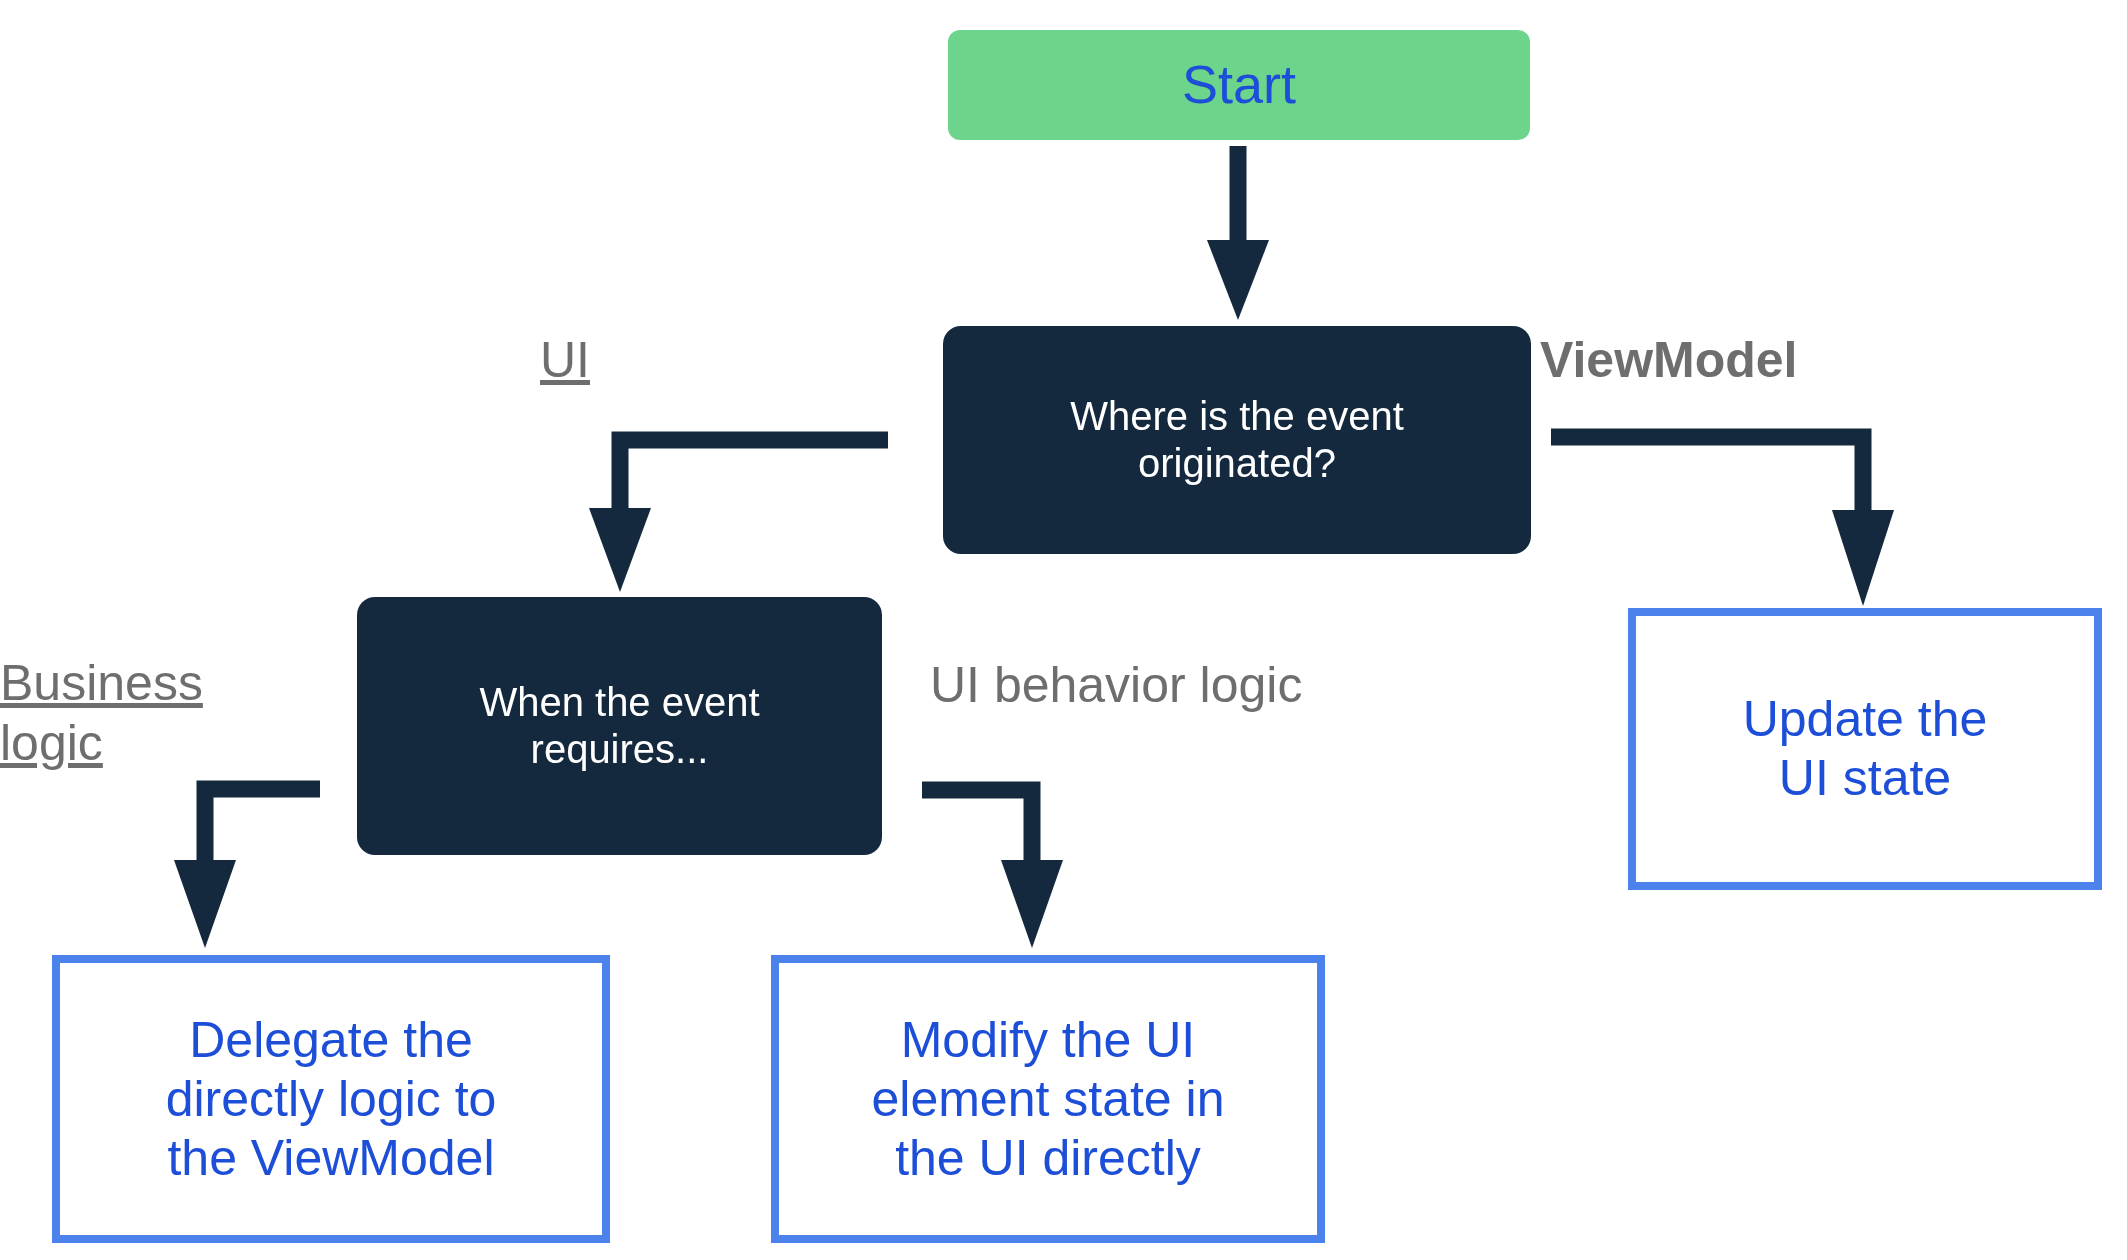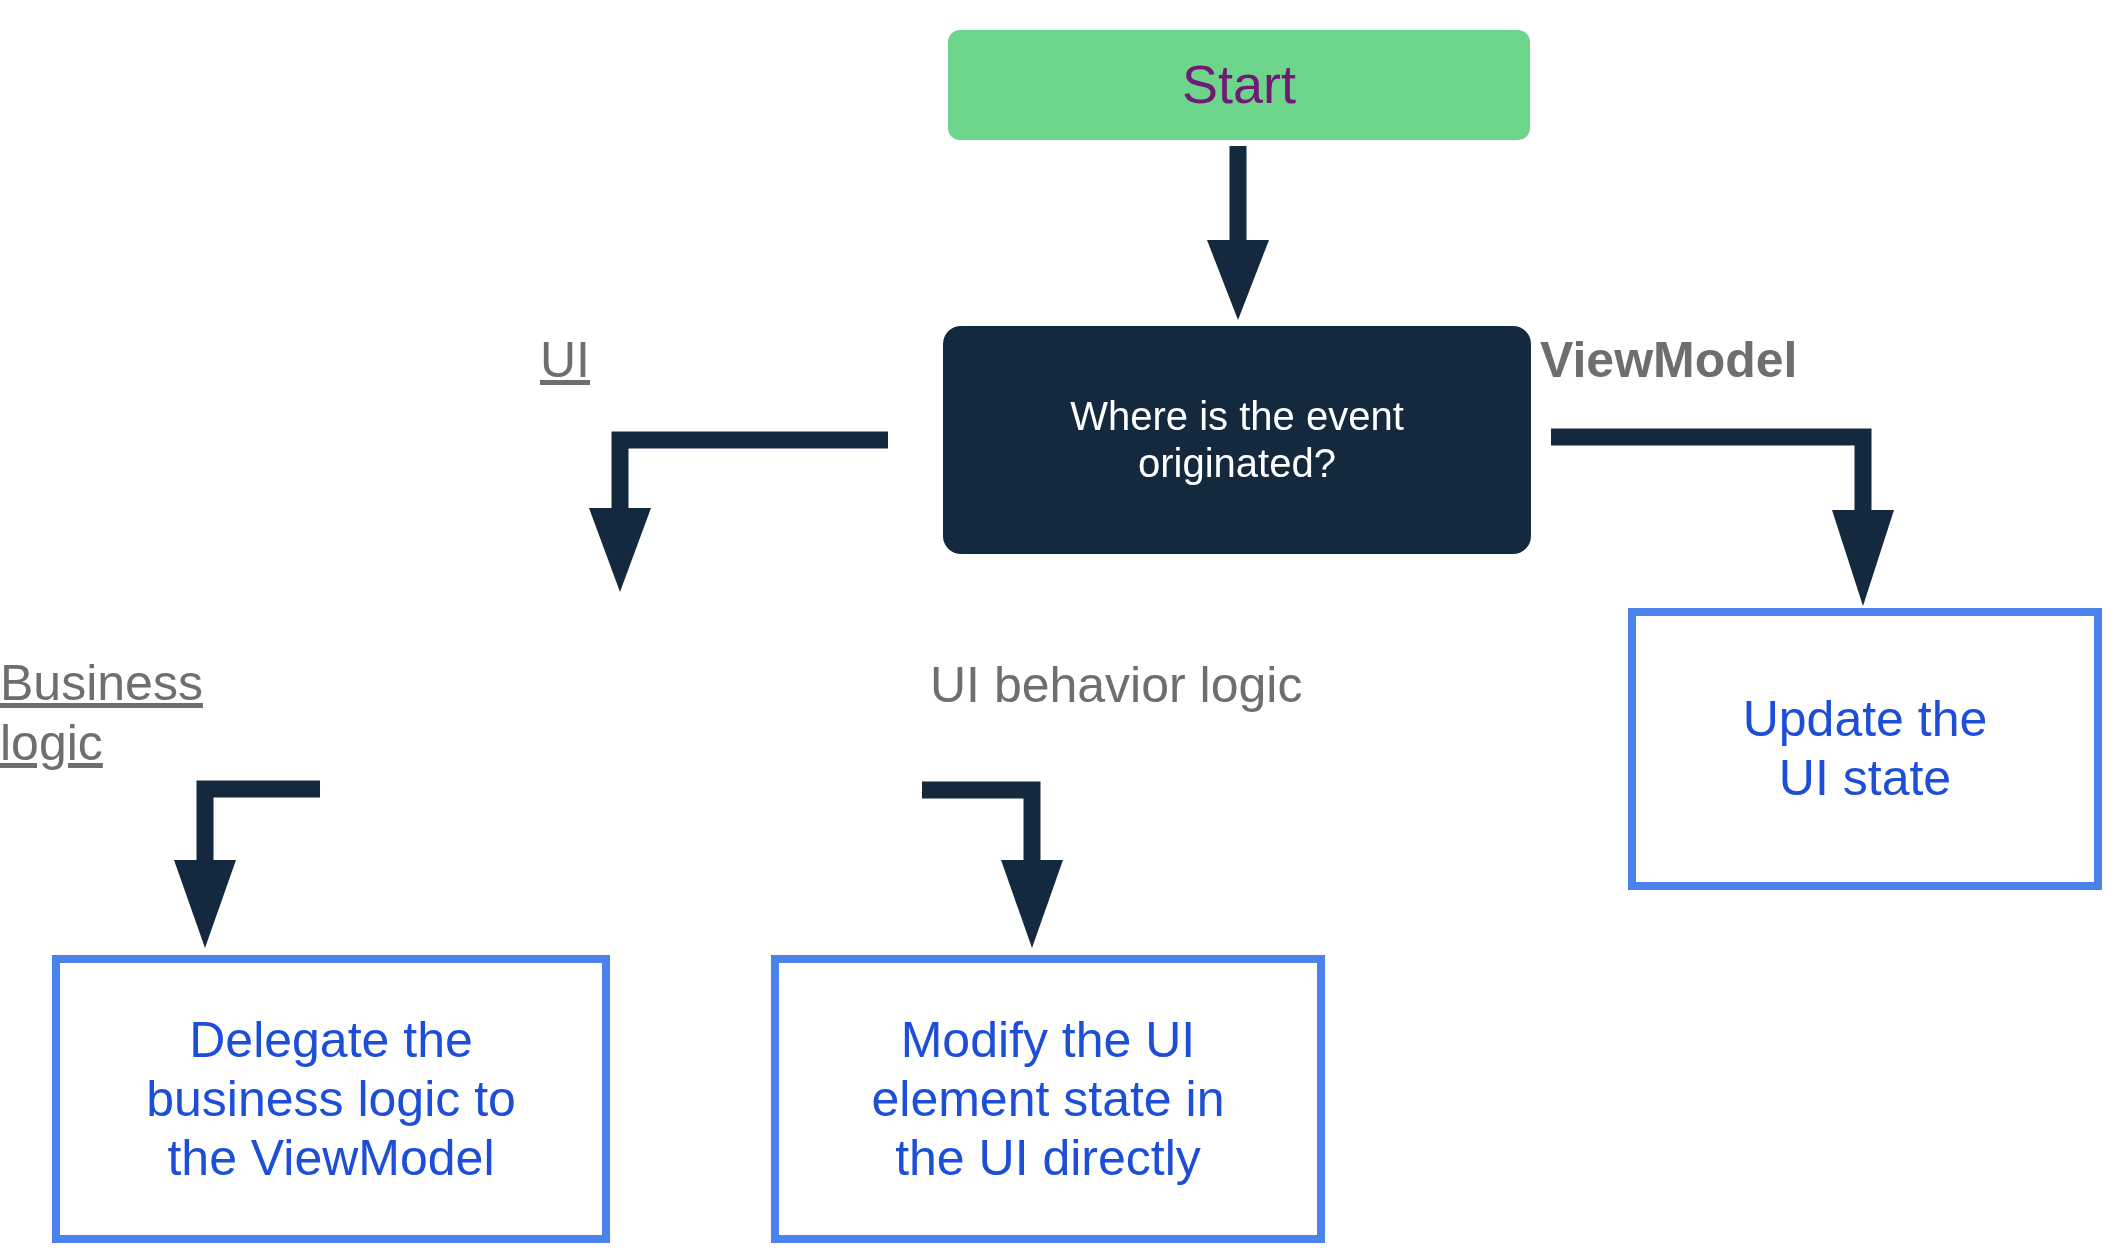--- a/index.html
+++ b/index.html
@@ -29,21 +29,21 @@
     position: absolute;
     box-sizing: border-box;
     display: flex;
     align-items: center;
     justify-content: center;
     text-align: center;
     line-height: 1.18;
   }
   .node-start {
     background: #6DD48C;
-    color: #701a75;
+    color: #1d4ed8;
     border-radius: 12px;
     font-size: 54px;
   }
   .node-decision {
     background: #14293D;
     color: #ffffff;
     border-radius: 18px;
     font-size: 40px;
   }
   .node-outcome {
@@ -98,29 +98,33 @@
 
   <div class="node node-start" style="left:948px; top:30px; width:582px; height:110px;">
     <span class="node-text">Start</span>
   </div>
 
   <div class="node node-decision" style="left:943px; top:326px; width:588px; height:228px;">
     <span class="node-text">Where is the event
 originated?</span>
   </div>
 
+  <div class="node node-decision" style="left:357px; top:597px; width:525px; height:258px;">
+    <span class="node-text">When the event
+requires...</span>
+  </div>
 
   <div class="node node-outcome" style="left:1628px; top:608px; width:474px; height:282px;">
     <span class="node-text">Update the
 UI state</span>
   </div>
 
   <div class="node node-outcome" style="left:52px; top:955px; width:558px; height:288px;">
     <span class="node-text">Delegate the
-business logic to
+directly logic to
 the ViewModel</span>
   </div>
 
   <div class="node node-outcome" style="left:771px; top:955px; width:554px; height:288px;">
     <span class="node-text">Modify the UI
 element state in
 the UI directly</span>
   </div>
 
   <div class="edge-label align-right" style="left:540px; top:330px; width:240px;">UI</div>

